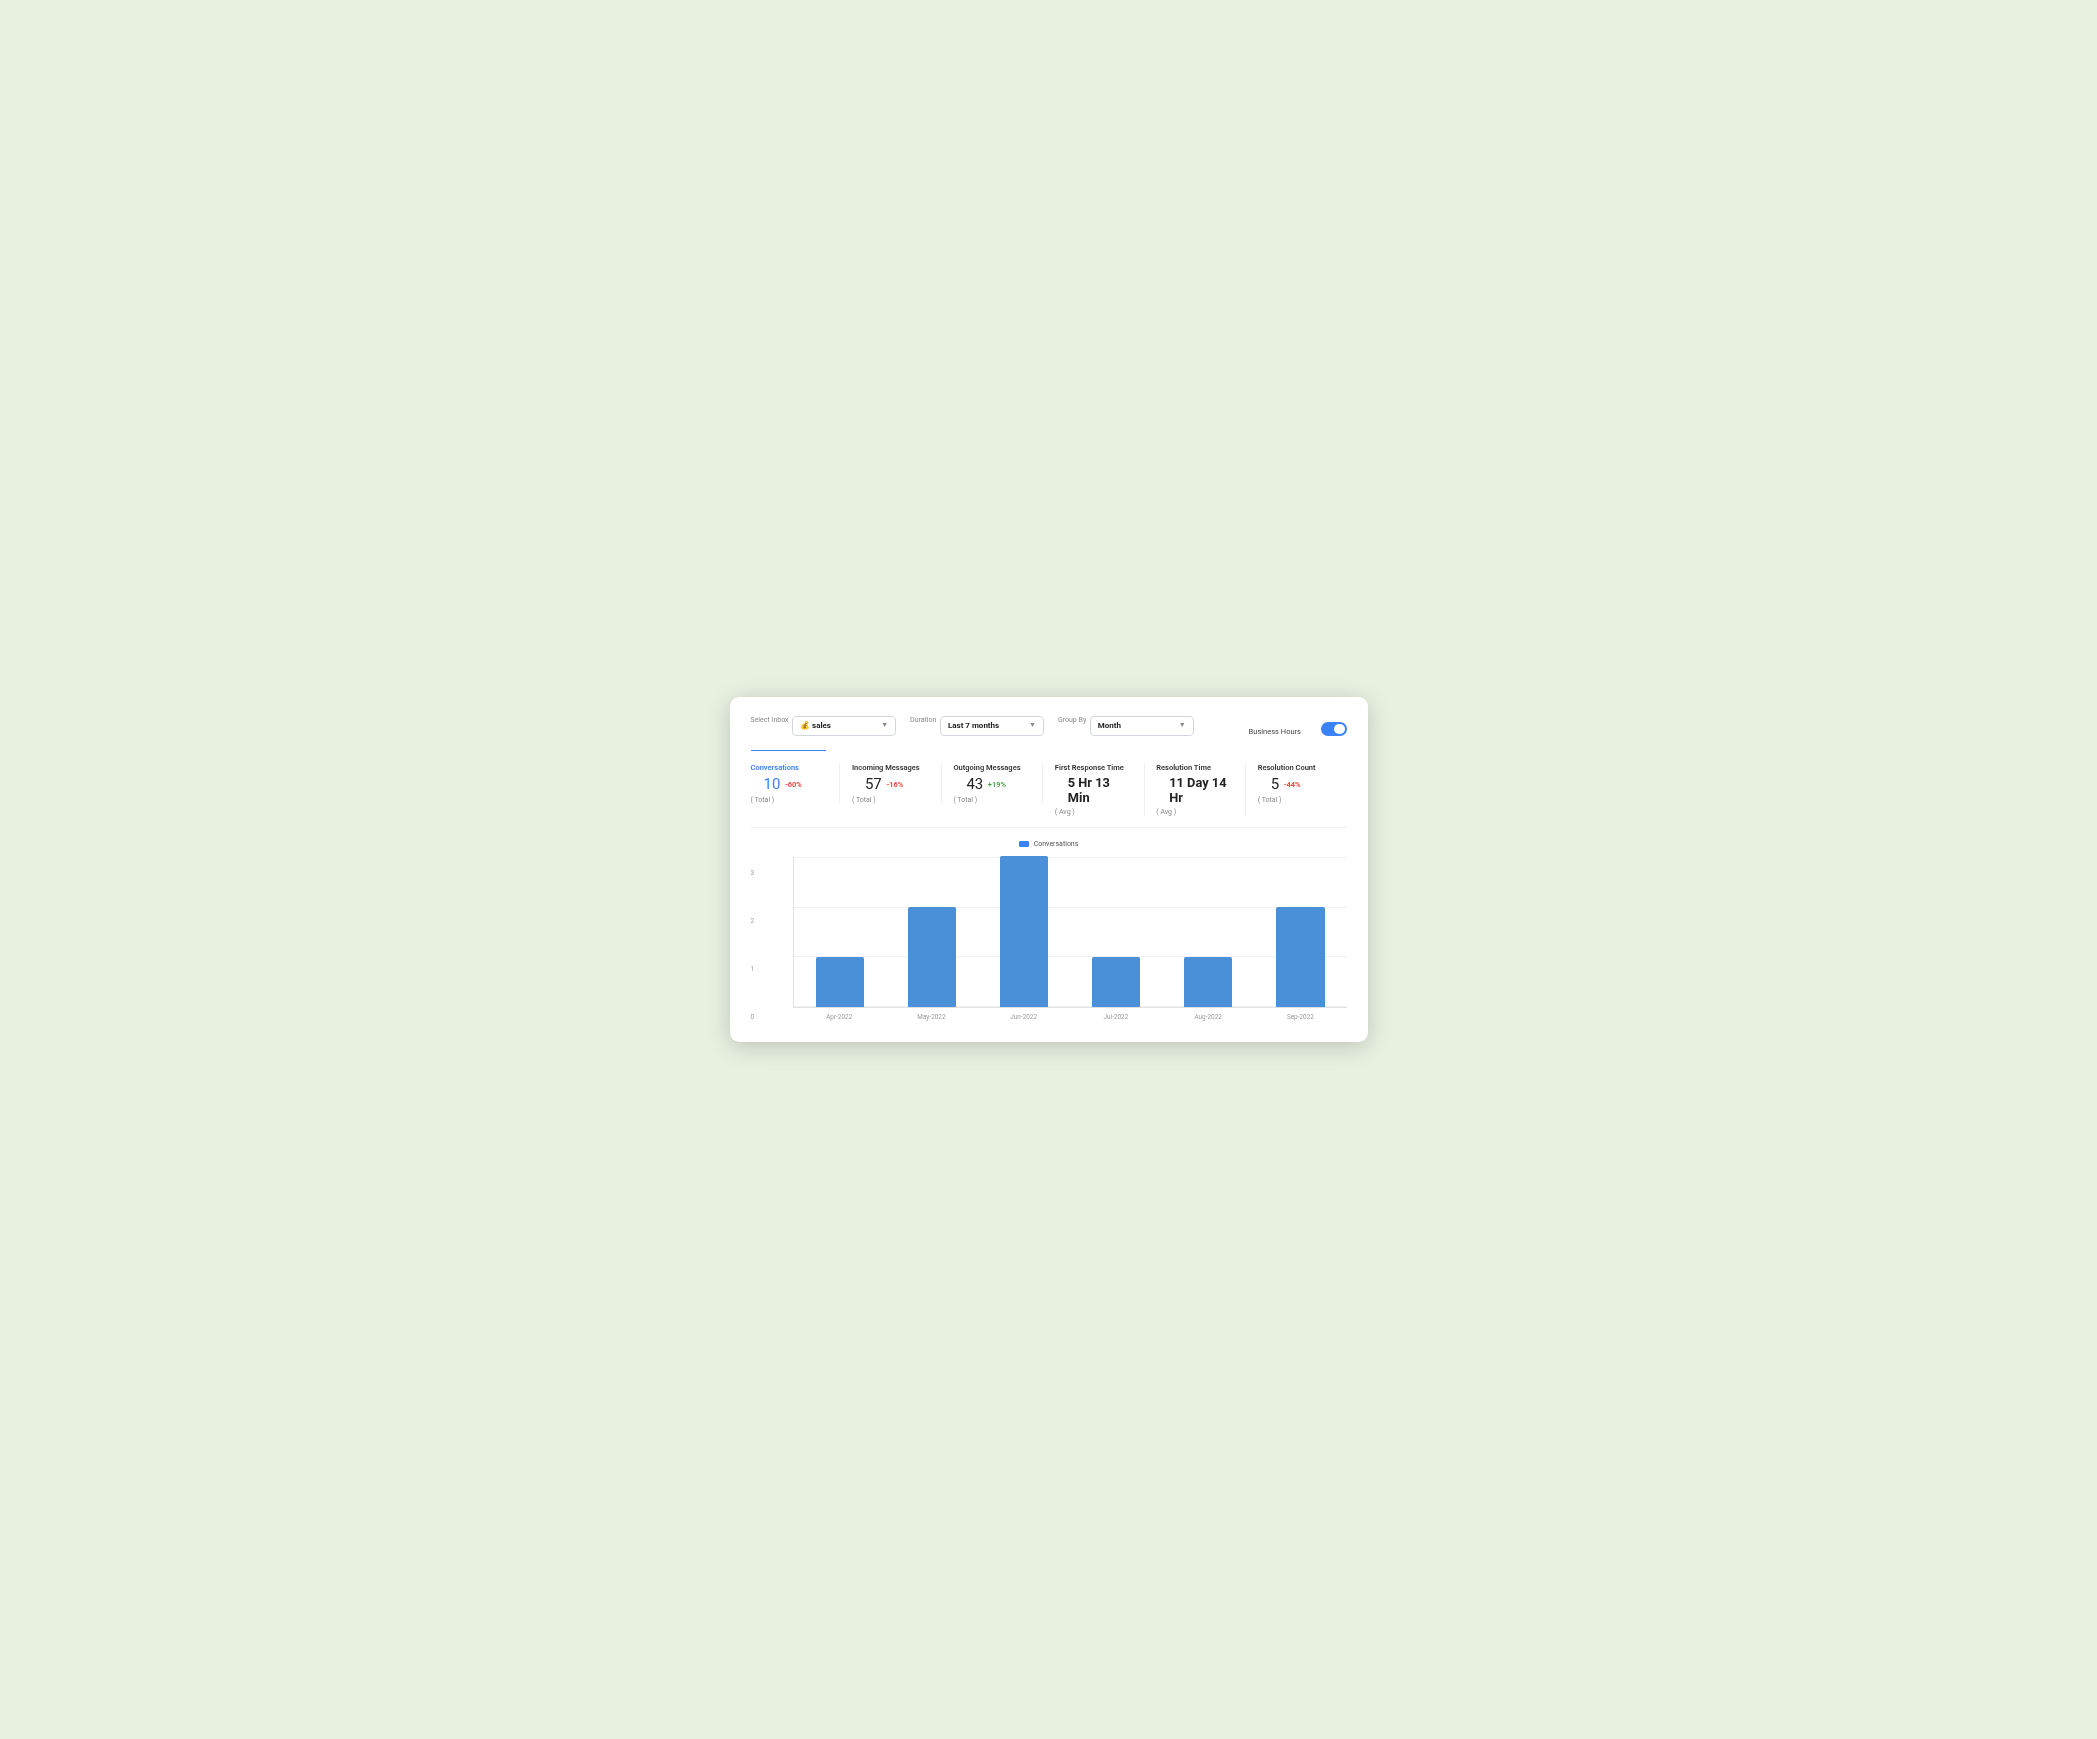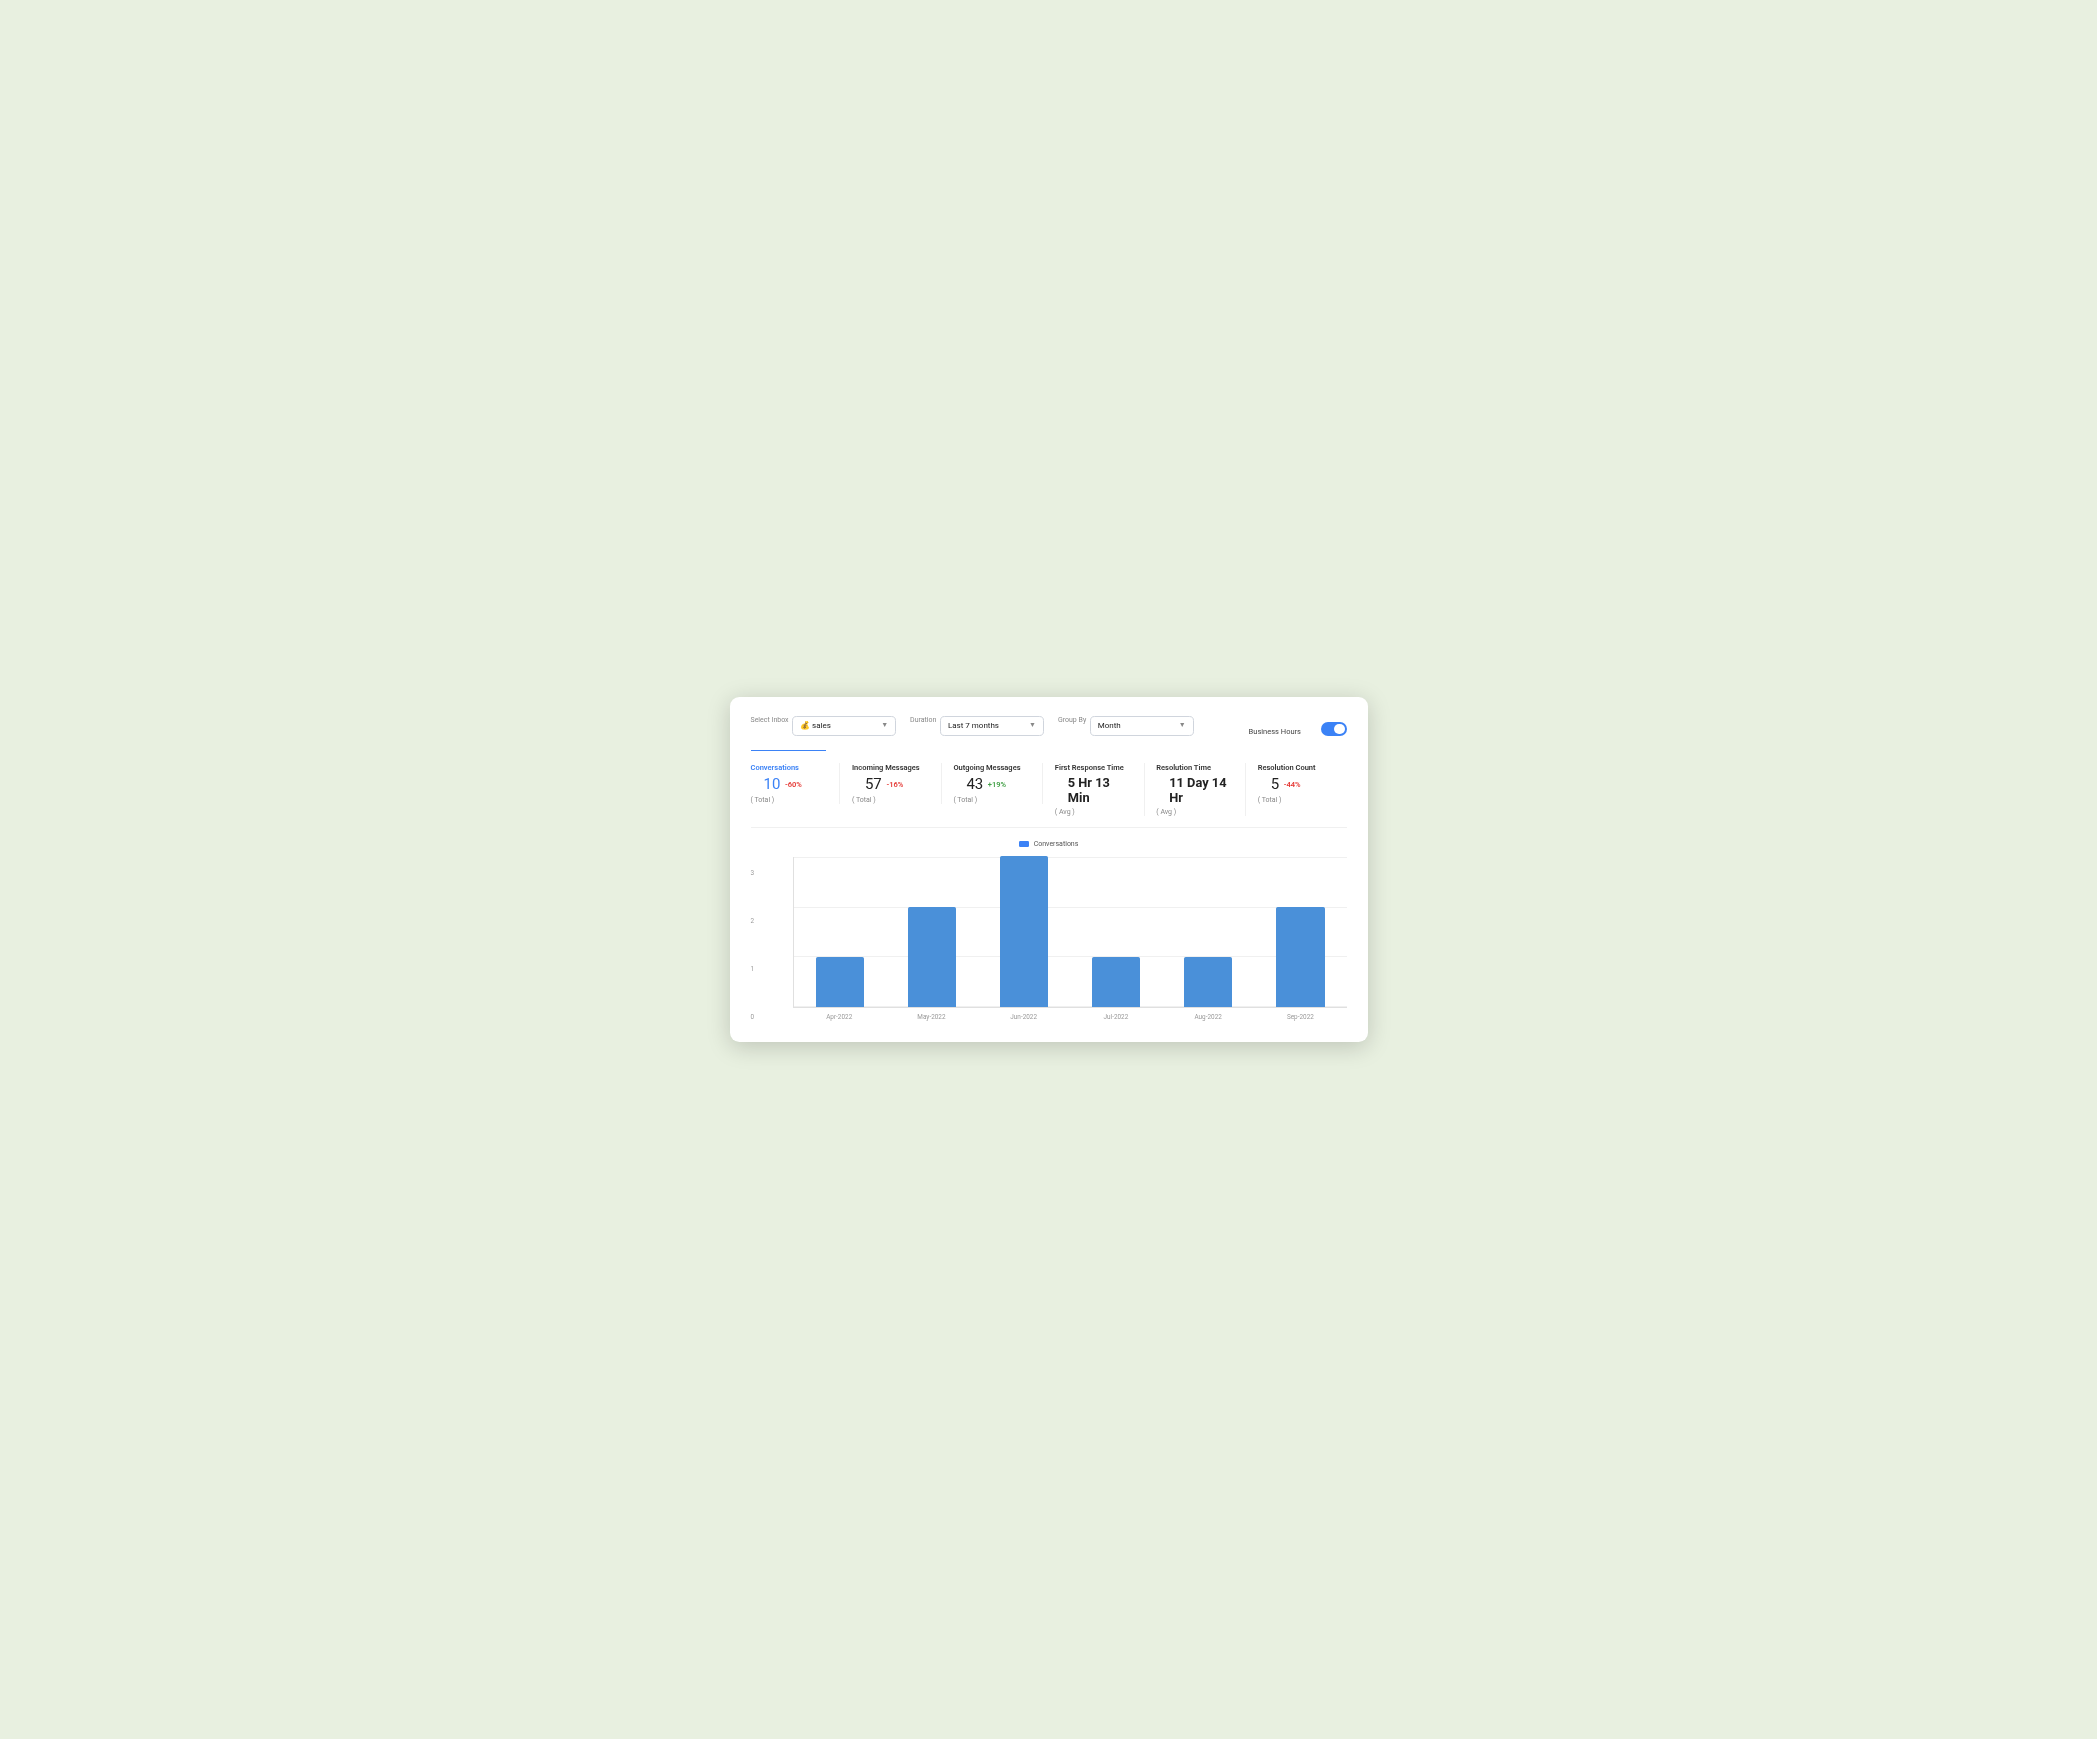--- a/index.html
+++ b/index.html
@@ -42,20 +42,21 @@
       justify-content: space-between;
       border: 0.6px solid #d0d5dd;
       border-radius: 4.6px;
       padding: 4.6px 7px;
       min-width: 104px;
       cursor: pointer;
       background: #fff;
       font-size: 8px;
       color: #222;
       user-select: none;
+      font-weight: bold;
     }
     .filter-select .chevron {
       color: #888;
       font-size: 7px;
       margin-left: 7px;
     }
     .business-hours-group {
       display: flex;
       align-items: flex-end;
       gap: 20px;

